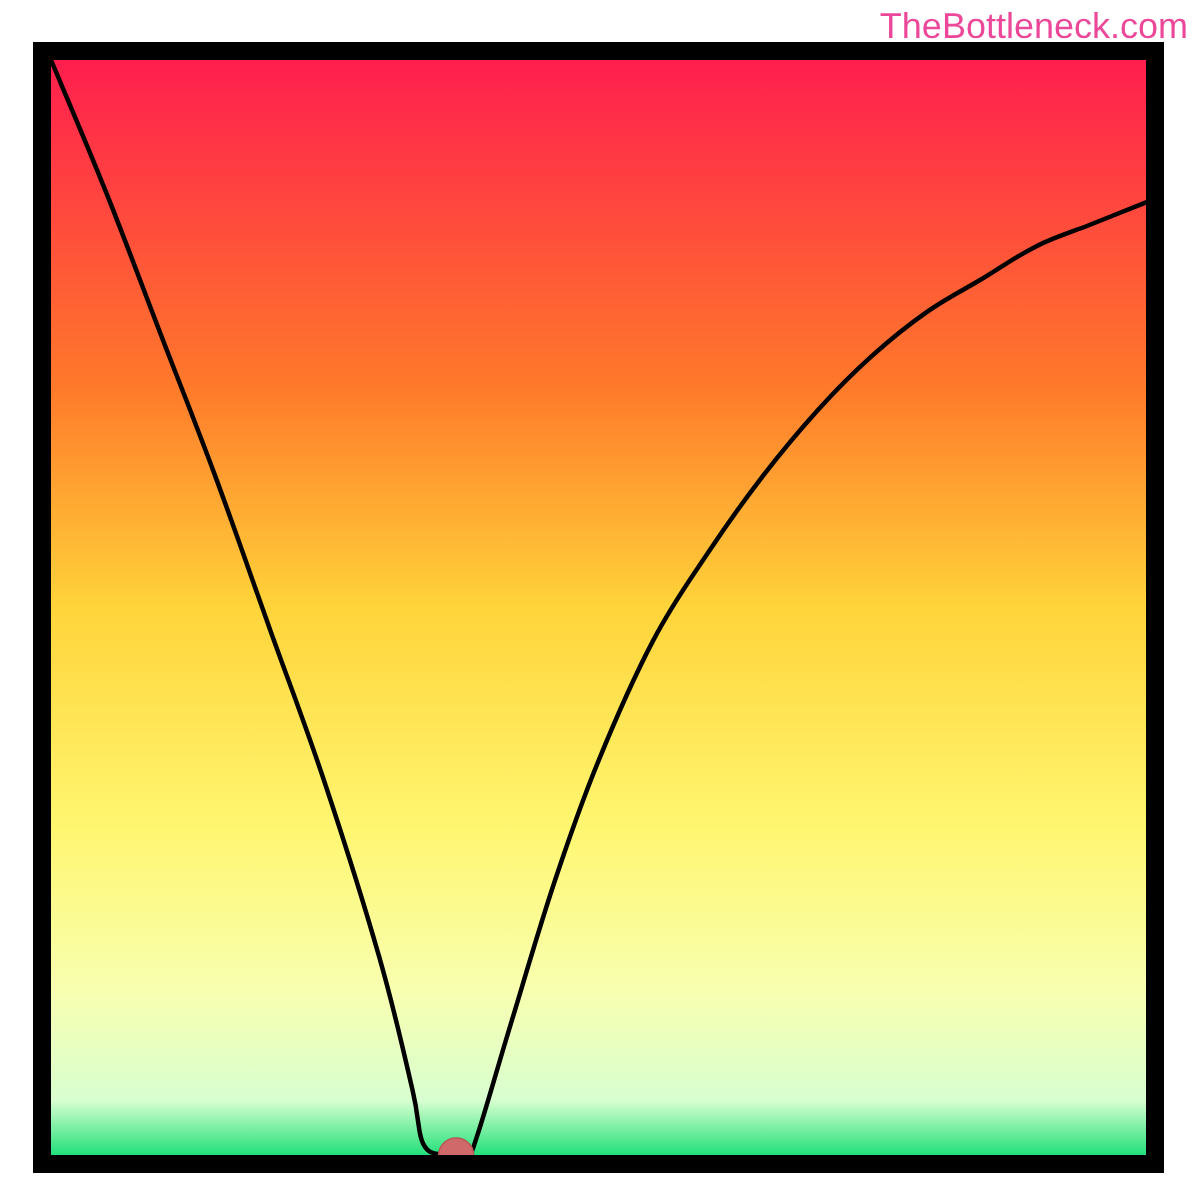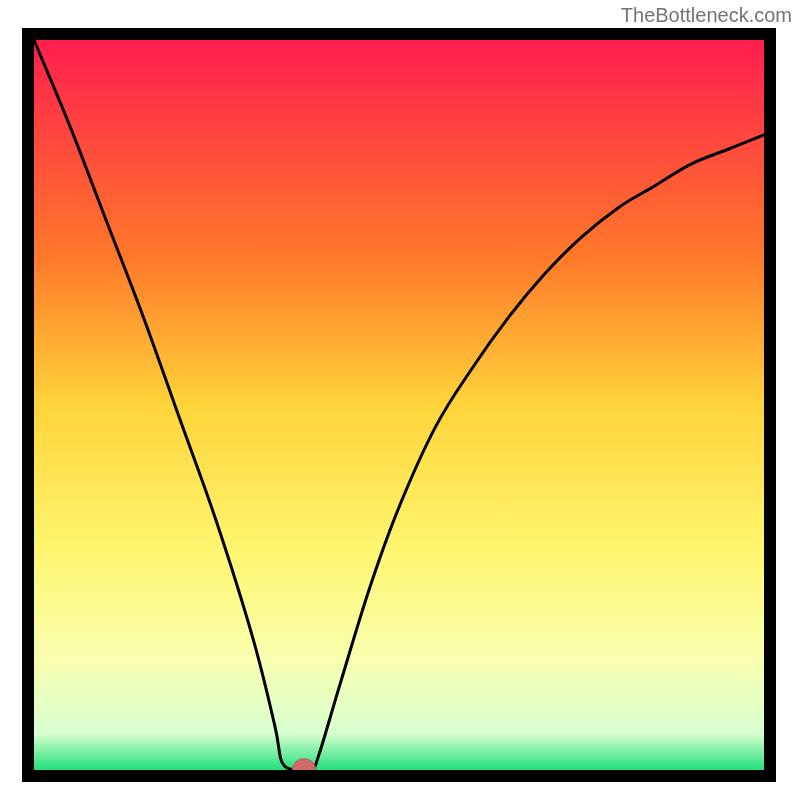--- a/index.html
+++ b/index.html
@@ -10,22 +10,22 @@
   .container {
     position: relative;
     width: 800px;
     height: 800px;
   }
   .watermark {
     position: absolute;
     top: 4px;
     right: 8px;
     font-family: Arial, Helvetica, sans-serif;
-    font-size: 20px;
-    color: #737373;
+    font-size: 24px;
+    color: #ec4899;
     font-weight: 500;
     z-index: 10;
     text-align: center;
   }
   .plot-frame {
     position: absolute;
     top: 28px;
     left: 22px;
     width: 754px;
     height: 754px;

